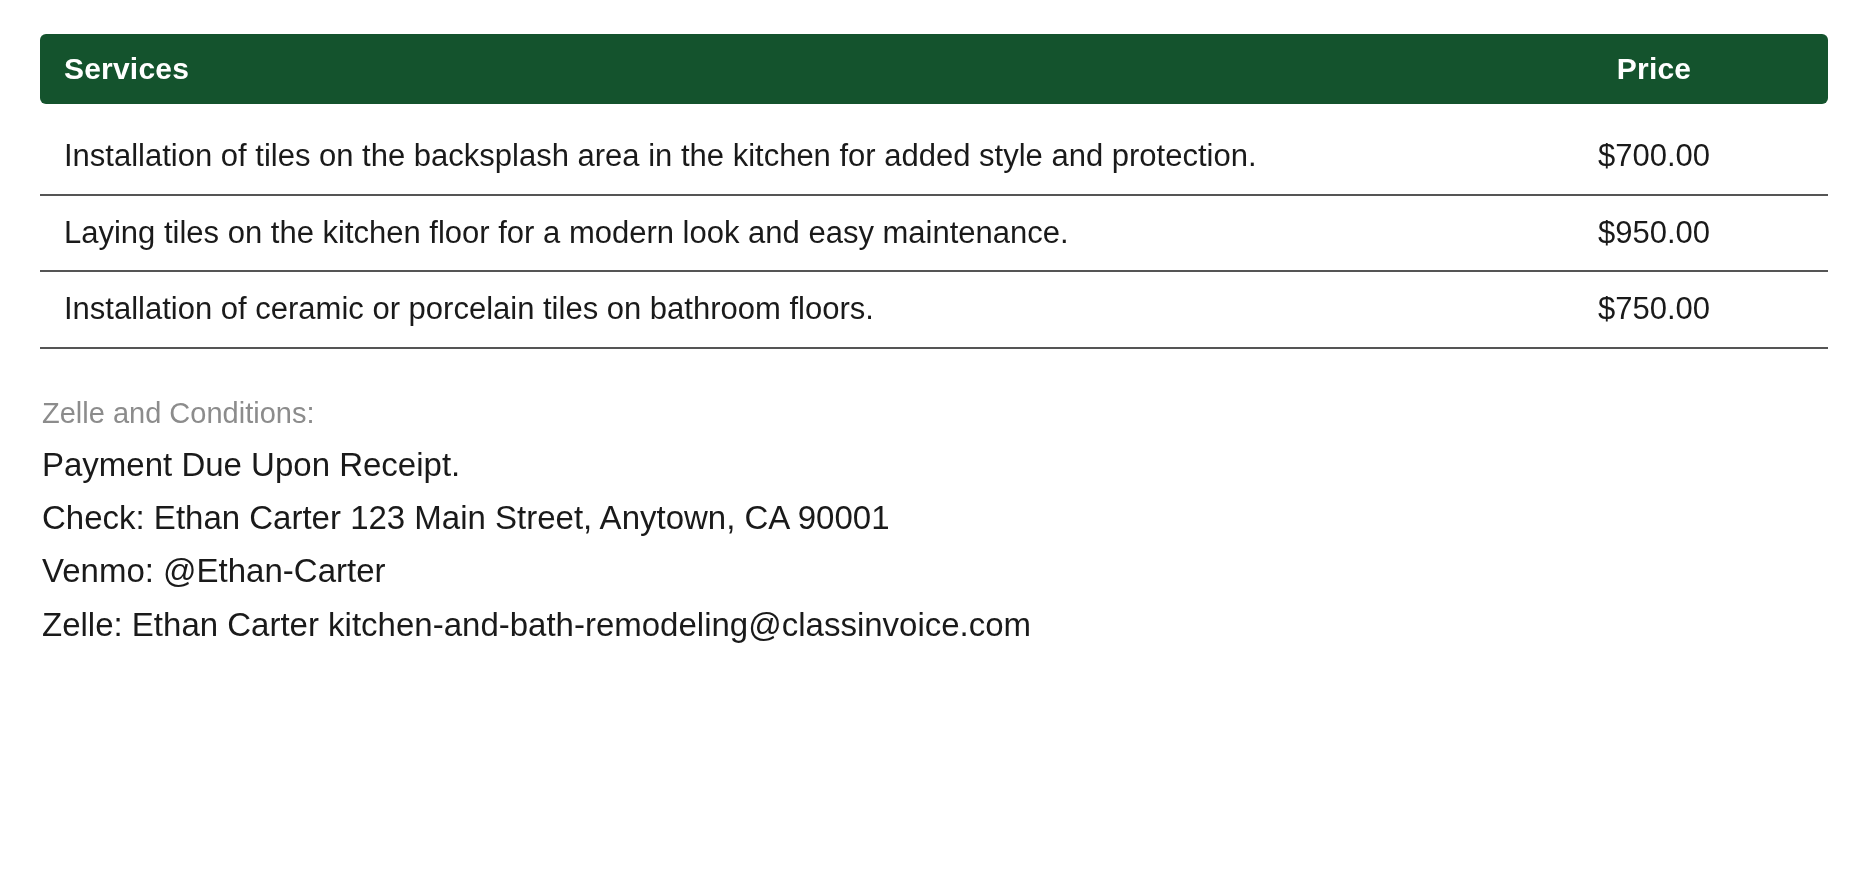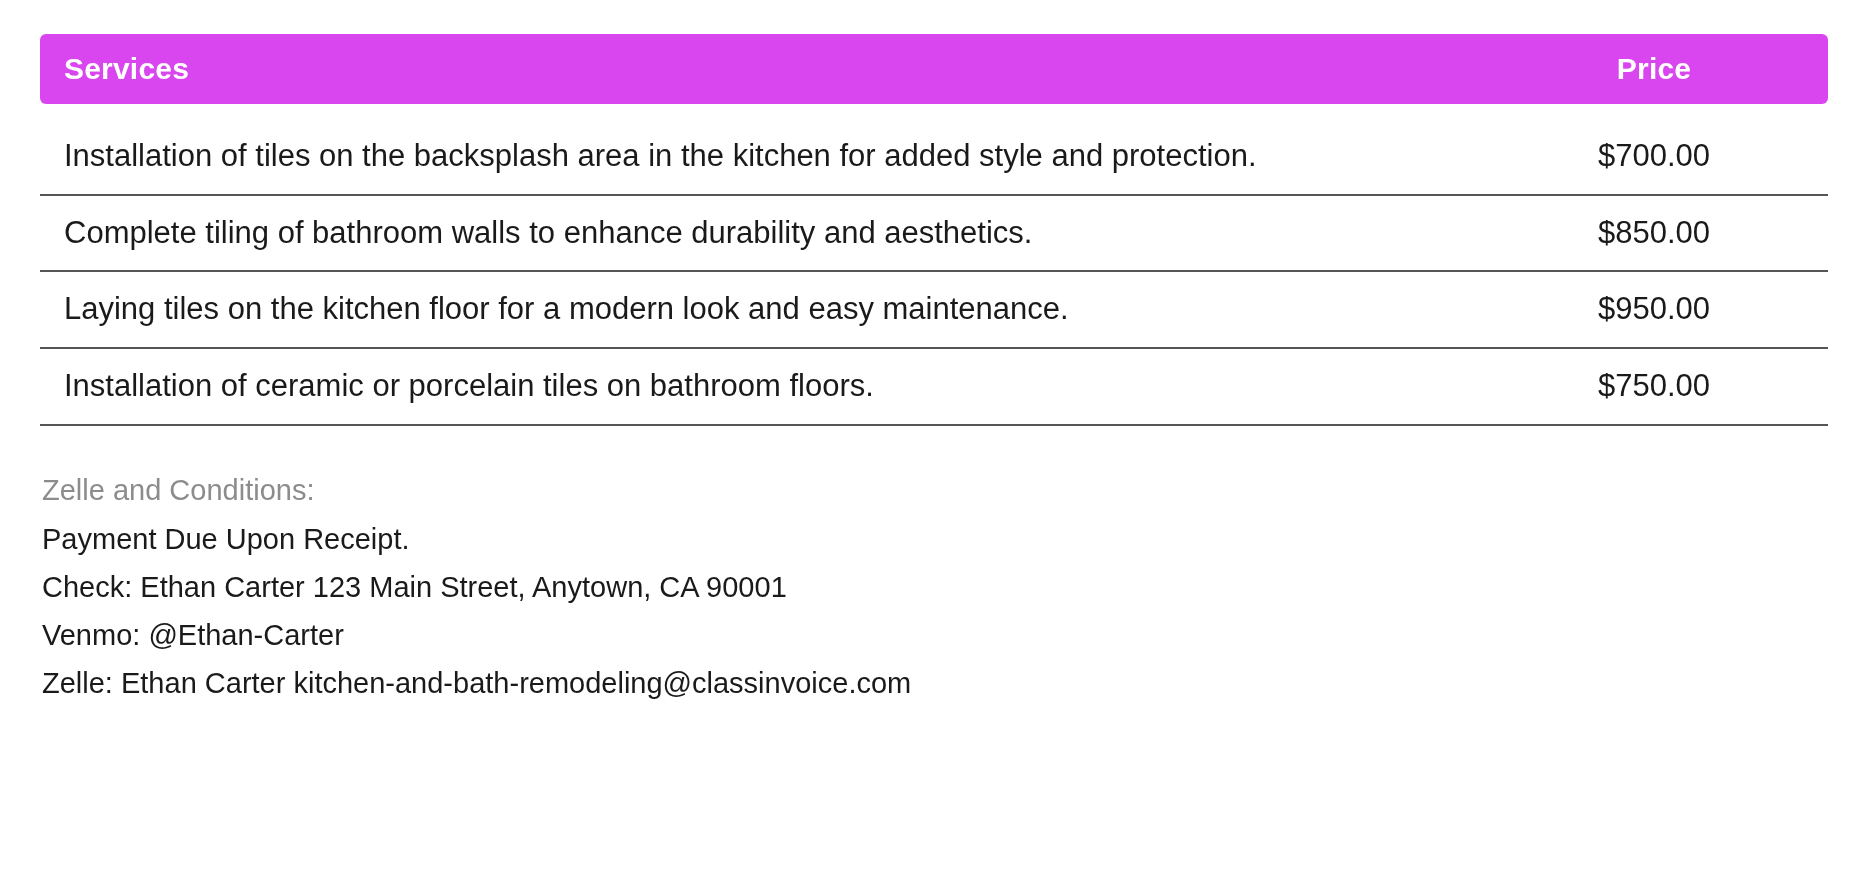--- a/index.html
+++ b/index.html
@@ -20,21 +20,21 @@
     height: 870px;
     padding: 34px 40px 0 40px;
   }
   
   .services-table {
     width: 100%;
     border-collapse: collapse;
     table-layout: fixed;
   }
   .services-table thead th {
-    background: #d946ef;
+    background: #14532d;
     color: #ffffff;
     font-size: 30px;
     font-weight: bold;
     padding: 18px 24px;
     letter-spacing: 0.2px;
   }
   .services-table thead th.col-service {
     text-align: left;
     border-radius: 6px 0 0 6px;
   }
@@ -79,21 +79,21 @@
   .terms {
     margin-top: 48px;
     padding-left: 2px;
   }
   .terms-heading {
     font-size: 29px;
     color: #8c8c8c;
     margin-bottom: 14px;
   }
   .terms-line {
-    font-size: 29px;
+    font-size: 33px;
     color: #1a1a1a;
     margin-bottom: 12px;
     line-height: 1.25;
   }
 </style>
 </head>
 <body>
 
 <div class="page">
 
@@ -103,24 +103,20 @@
         <th class="col-service">Services</th>
         <th class="col-price">Price</th>
       </tr>
     </thead>
     <tbody>
       <tr>
         <td class="cell-desc">Installation of tiles on the backsplash area in the kitchen for added style and protection.</td>
         <td class="cell-price">$700.00</td>
       </tr>
       <tr>
-        <td class="cell-desc">Complete tiling of bathroom walls to enhance durability and aesthetics.</td>
-        <td class="cell-price">$850.00</td>
-      </tr>
-      <tr>
         <td class="cell-desc">Laying tiles on the kitchen floor for a modern look and easy maintenance.</td>
         <td class="cell-price">$950.00</td>
       </tr>
       <tr>
         <td class="cell-desc">Installation of ceramic or porcelain tiles on bathroom floors.</td>
         <td class="cell-price">$750.00</td>
       </tr>
     </tbody>
   </table>
 

